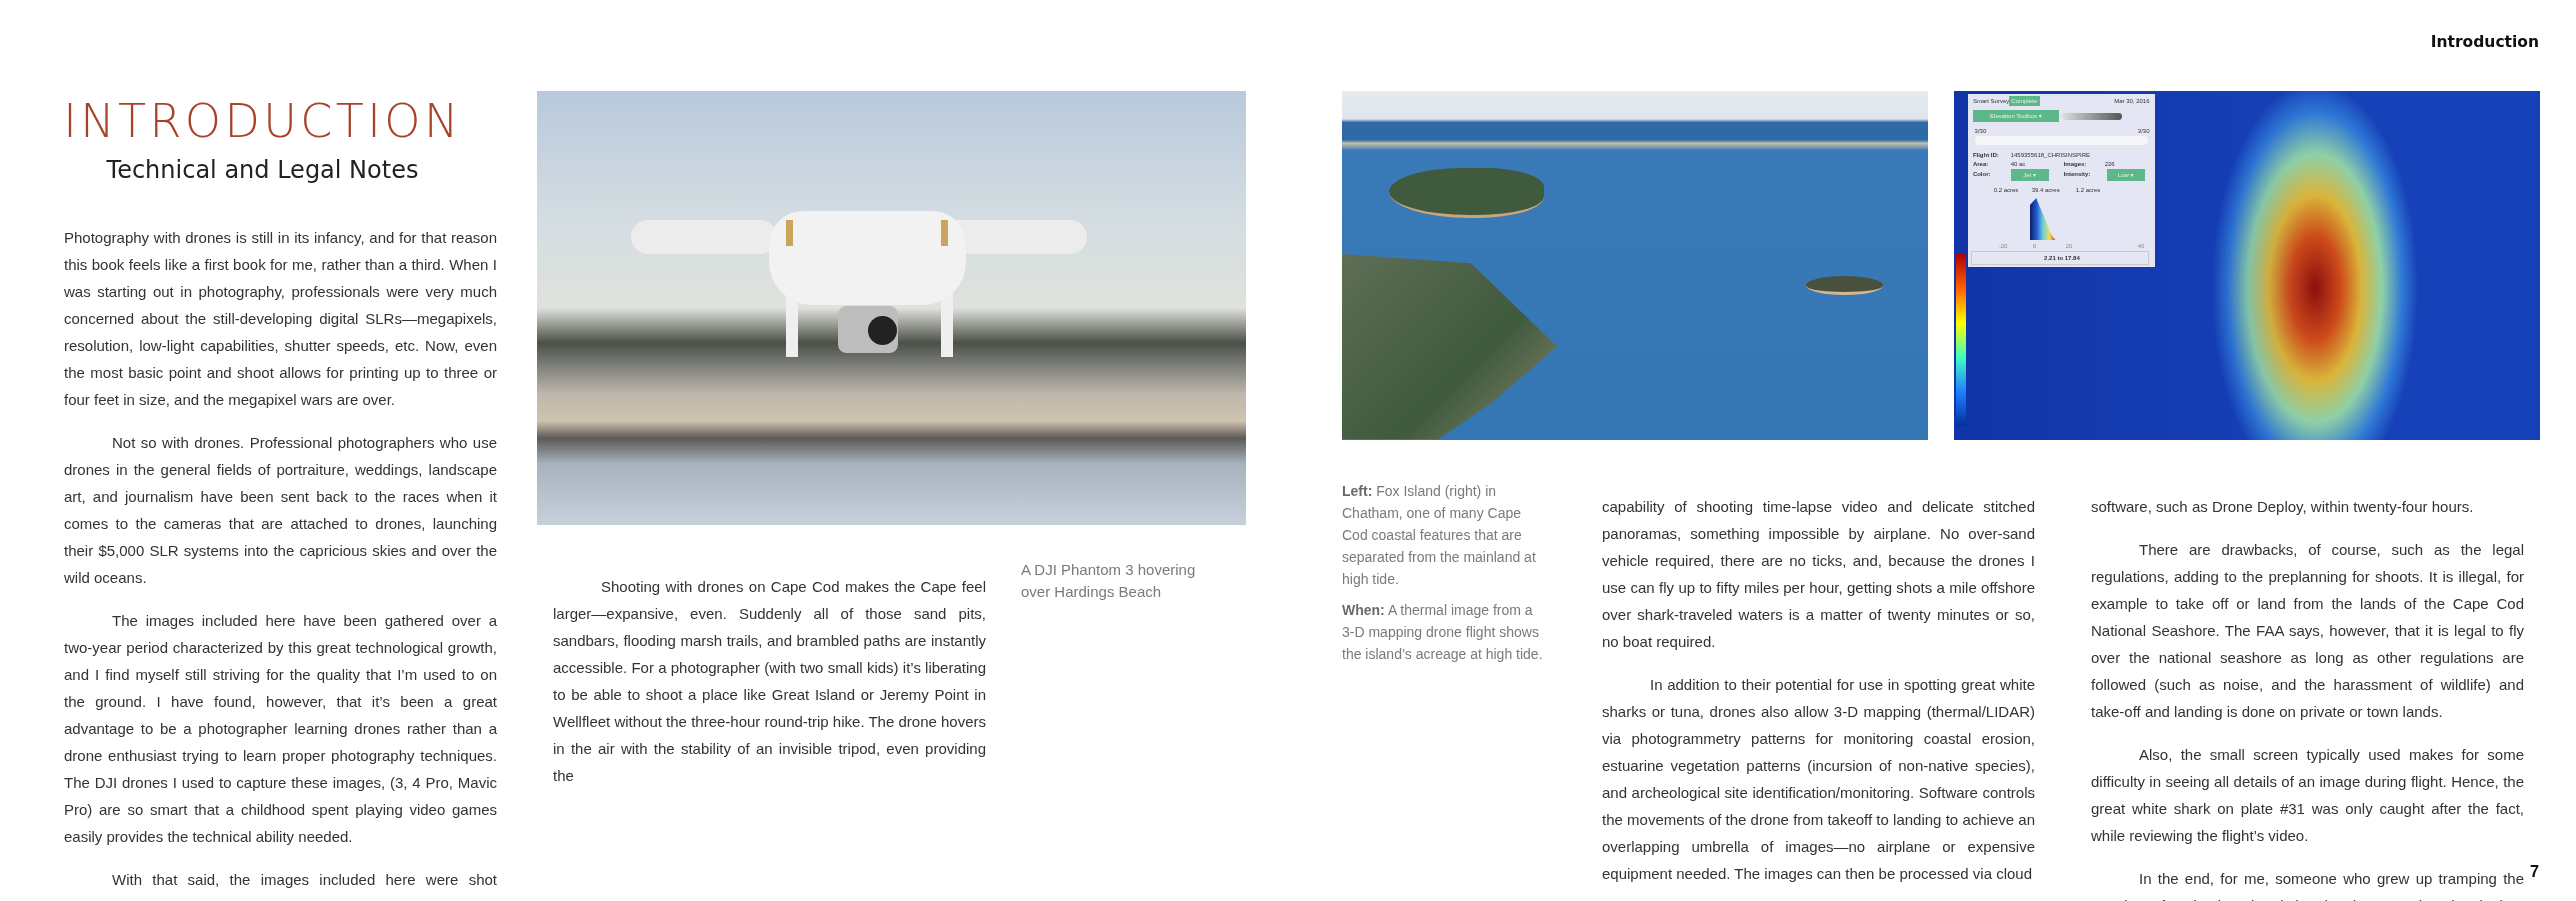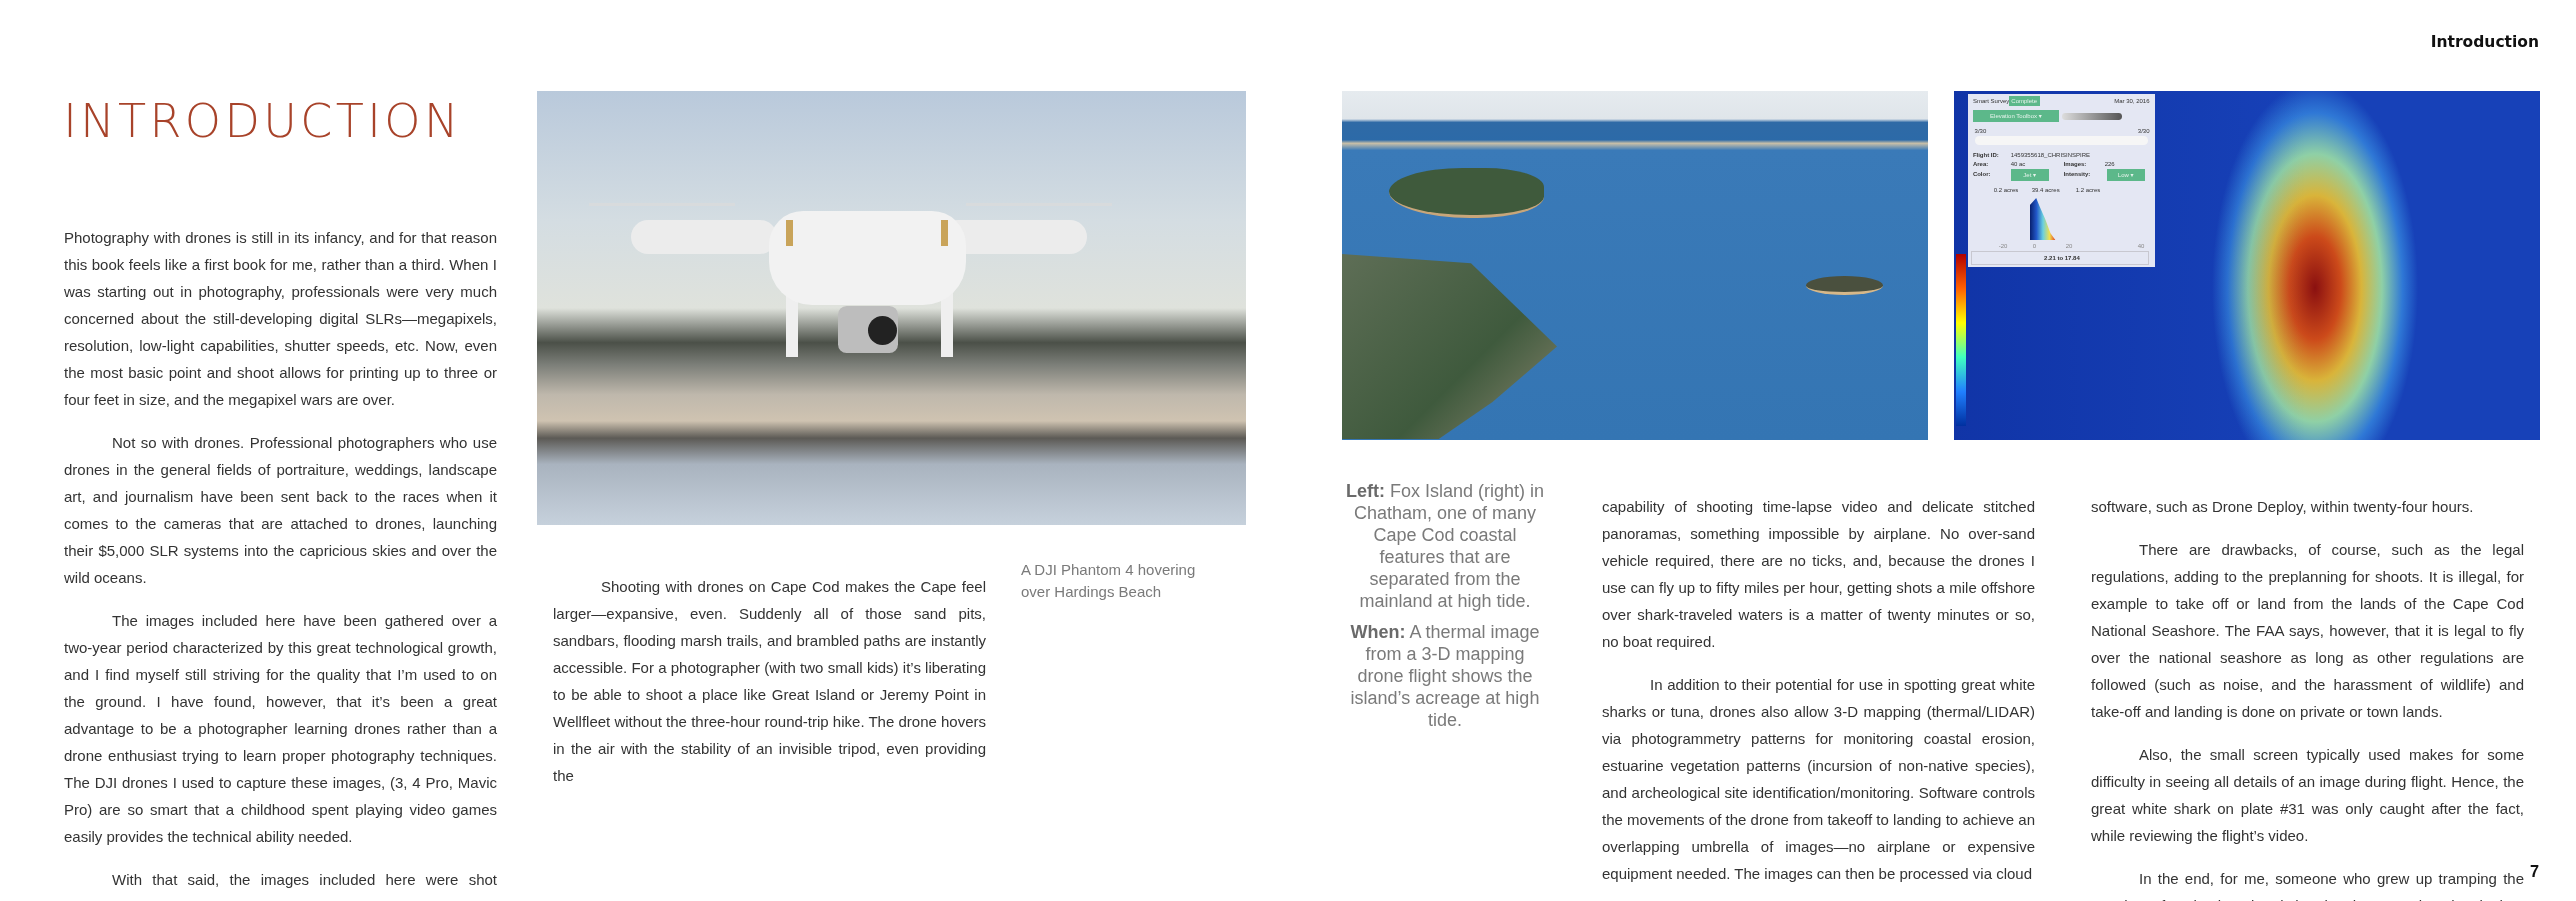--- a/index.html
+++ b/index.html
@@ -51,30 +51,31 @@
   .thermal-bg { position:absolute; inset:0; background:linear-gradient(90deg,rgba(10,40,150,0.5),rgba(20,80,200,0) 60%); }
   .thermal-scale { position:absolute; left:1.7px; top:163px; width:10.3px; height:172px; background:linear-gradient(180deg,#b00000,#ff6000,#ffff00,#40ffc0,#2080ff,#0030a0); }
   .panel { position:absolute; left:13.7px; top:3.4px; width:187px; height:173px; background:#e4e7f3; font-size:6px; color:#333; }
   .panel .row { position:absolute; white-space:nowrap; }
   .panel .btn { position:absolute; background:#5cb88a; color:#e6f3ec; text-align:center; line-height:12px; font-size:6px; }
   .panel .slider { position:absolute; left:6.9px; top:42px; width:173px; height:8.6px; background:#f6f6f6; border-radius:4.3px; }
   .panel .hist { position:absolute; left:62px; top:99px; width:26px; height:47px; background:linear-gradient(90deg,#08206e,#2258c8,#6ad0e0,#f0e050,#e03020); clip-path:polygon(0 100%,0 25%,25% 10%,40% 30%,60% 55%,80% 85%,100% 100%); }
   .panel .range { position:absolute; left:3.4px; top:157px; width:176px; height:12px; border:0.9px solid #c8c8d0; font-size:6px; line-height:12px; }
 
   .running-head { position:absolute; right:37px; top:33px; font-family:"DejaVu Sans", sans-serif; font-size:15.5px; font-weight:600; color:#111; }
-  .caption-aerial { position:absolute; left:54px; top:480px; width:206px; font-size:18px; line-height:22px; color:#7a7a7a;text-align:center; }
+  .caption-aerial { position:absolute; left:54px; top:480px; width:206px; font-size:14px; line-height:22px; color:#7a7a7a; }
   .caption-aerial p { margin:0 0 8.6px 0; }
   .caption-aerial b { font-weight:bold; color:#6a6a6a; }
   .page-number { position:absolute; right:37px; top:862px; font-size:16.3px; font-weight:bold; color:#111; }
 </style>
 </head>
 <body>
 
 <div class="page page-left">
   <div class="title" style="color:#a8432a">INTRODUCTION</div>
+  <div class="subtitle">Technical and Legal Notes</div>
 
   <div class="col col-1">
     <p>Photography with drones is still in its infancy, and for that reason this book feels like a first book for me, rather than a third. When I was starting out in photography, professionals were very much concerned about the still-developing digital SLRs—megapixels, resolution, low-light capabilities, shutter speeds, etc. Now, even the most basic point and shoot allows for printing up to three or four feet in size, and the megapixel wars are over.</p>
     <p class="indent">Not so with drones. Professional photographers who use drones in the general fields of portraiture, weddings, landscape art, and journalism have been sent back to the races when it comes to the cameras that are attached to drones, launching their $5,000 SLR systems into the capricious skies and over the wild oceans.</p>
     <p class="indent">The images included here have been gathered over a two-year period characterized by this great technological growth, and I find myself still striving for the quality that I’m used to on the ground. I have found, however, that it’s been a great advantage to be a photographer learning drones rather than a drone enthusiast trying to learn proper photography techniques. The DJI drones I used to capture these images, (3, 4 Pro, Mavic Pro) are so smart that a childhood spent playing video games easily provides the technical ability needed.</p>
     <p class="indent">With that said, the images included here were shot according to the guidelines of the FAA, interfacing hours all of the appropriate airports and control towers. Thanks go to Chatham airport manager</p>
   </div>
 
   <div class="photo photo-drone">
     <div class="drone-prop-l"></div>
@@ -87,21 +88,21 @@
     <div class="drone-stripe" style="left:249px"></div>
     <div class="drone-stripe" style="left:404px"></div>
     <div class="drone-gimbal"></div>
     <div class="drone-lens"></div>
   </div>
 
   <div class="col col-2">
     <p class="indent">Shooting with drones on Cape Cod makes the Cape feel larger—expansive, even. Suddenly all of those sand pits, sandbars, flooding marsh trails, and brambled paths are instantly accessible. For a photographer (with two small kids) it’s liberating to be able to shoot a place like Great Island or Jeremy Point in Wellfleet without the three-hour round-trip hike. The drone hovers in the air with the stability of an invisible tripod, even providing the</p>
   </div>
 
-  <div class="caption-drone">A DJI Phantom 4 hovering over Hardings Beach</div>
+  <div class="caption-drone">A DJI Phantom 3 hovering over Hardings Beach</div>
 </div>
 
 <div class="page page-right">
   <div class="running-head">Introduction</div>
 
   <div class="photo photo-aerial" style="left:54px">
     <div class="island-big"></div>
     <div class="island-small"></div>
     <div class="mainland"></div>
   </div>

